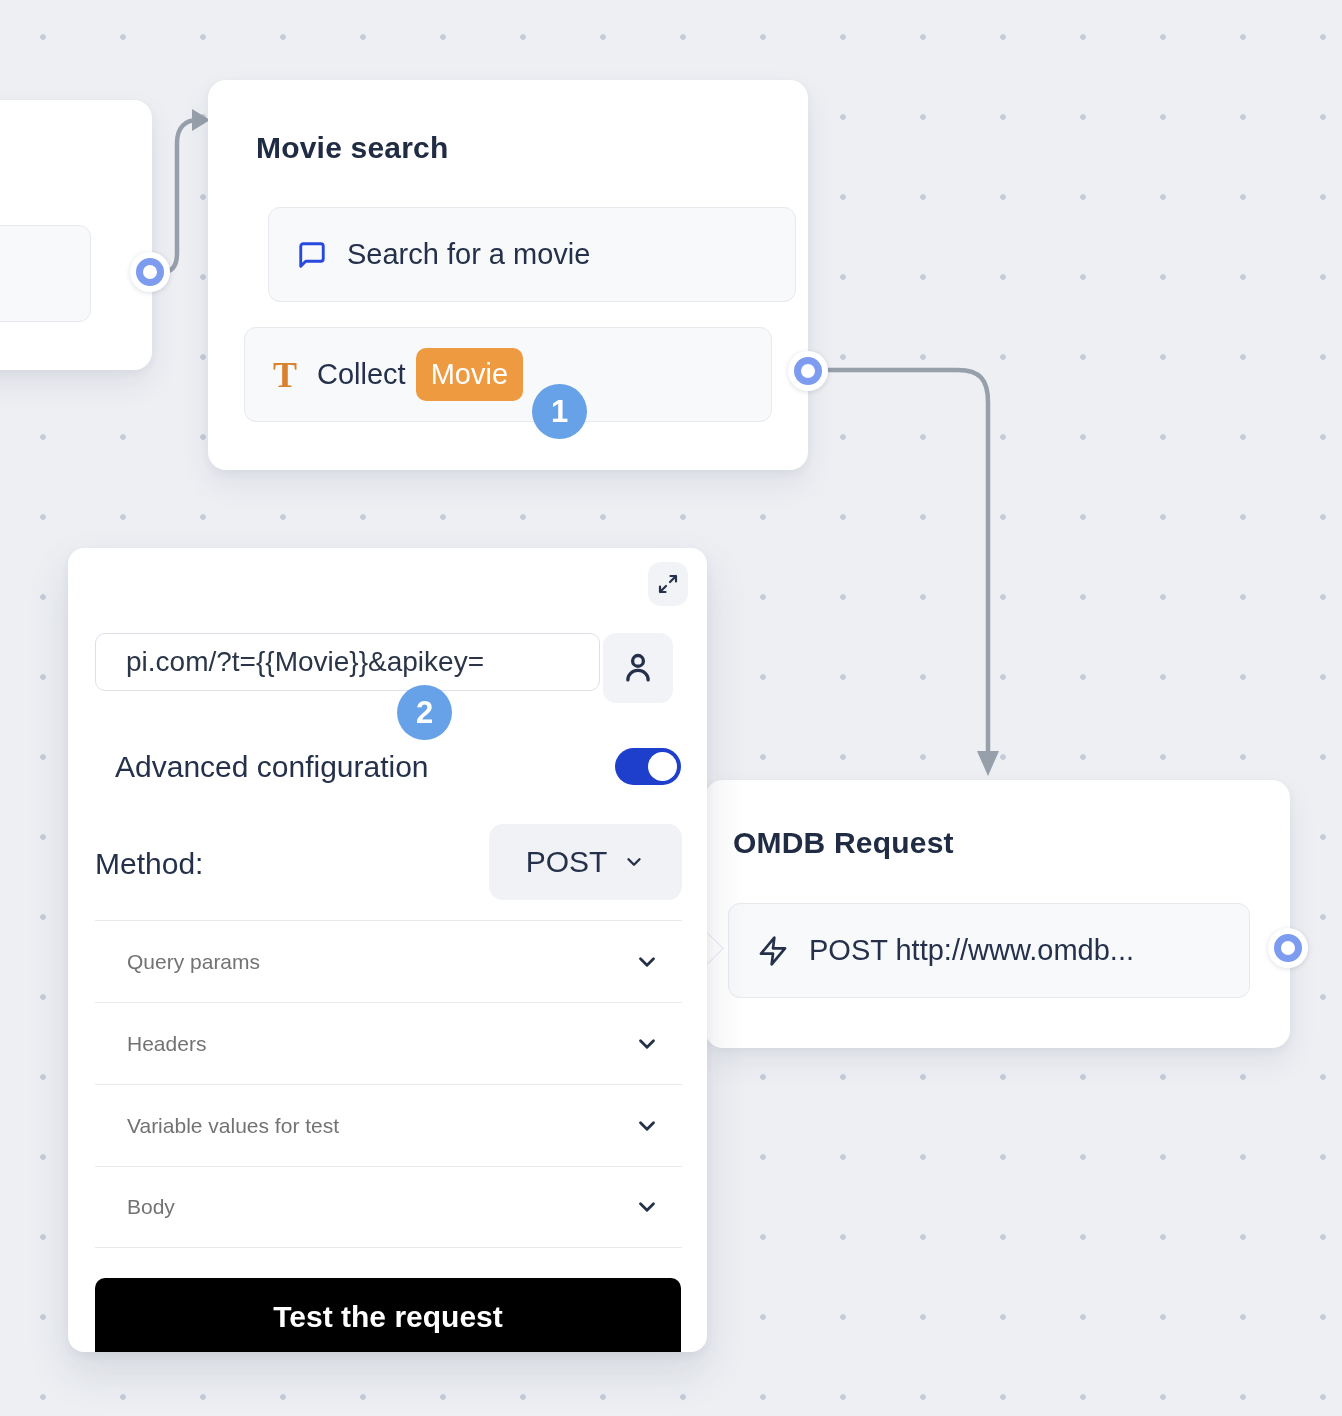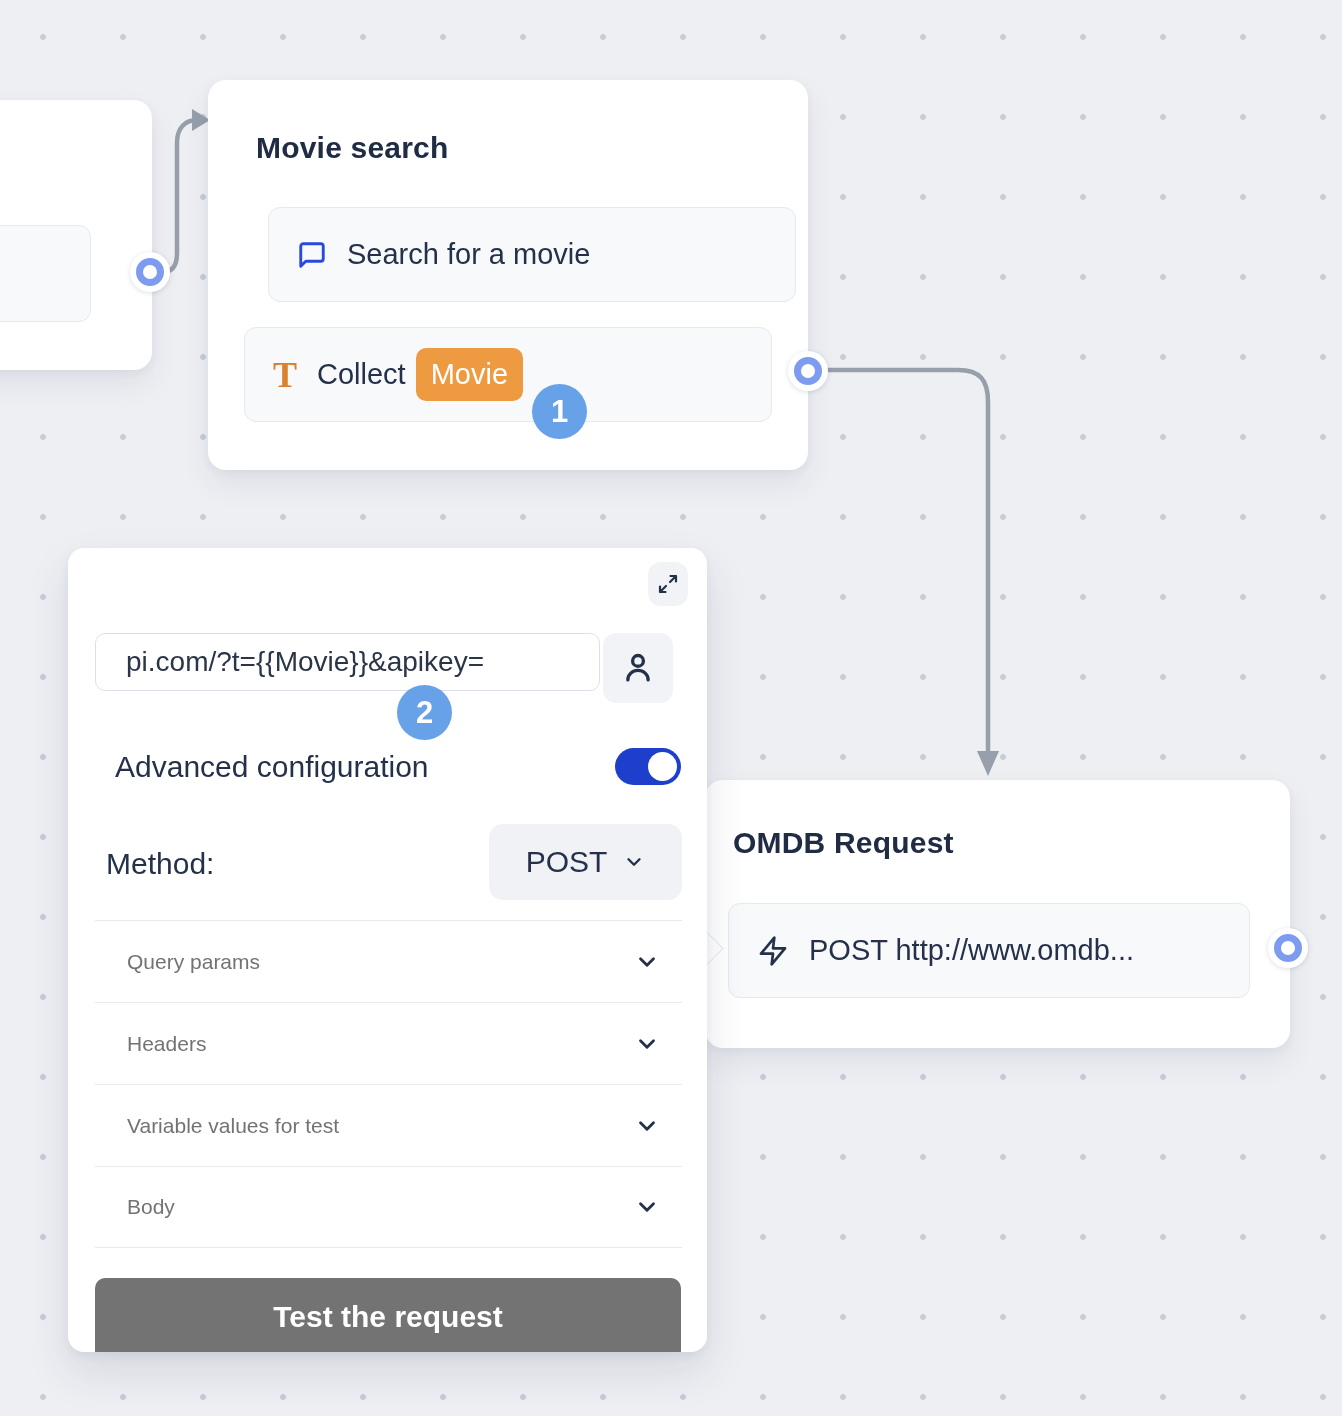--- a/index.html
+++ b/index.html
@@ -88,38 +88,38 @@
   }
   .adv-label { position:absolute; left:27px; top:201px; font-size:30px; line-height:36px; color:#25314a;margin-left:20px; }
   .toggle {
     position:absolute; left:547px; top:200px; width:66px; height:37px;
     border-radius:19px; background:#1e3fcb; cursor:pointer;
   }
   .toggle .knob {
     position:absolute; right:4px; top:4px; width:29px; height:29px;
     border-radius:50%; background:#fff;
   }
-  .method-label { position:absolute; left:27px; top:298px; font-size:30px; line-height:36px; color:#25314a;margin-left:11px; }
+  .method-label { position:absolute; left:27px; top:298px; font-size:30px; line-height:36px; color:#25314a; }
   .method-select {
     position:absolute; left:421px; top:276px; width:193px; height:76px;
     background:#f0f2f5; border-radius:14px; display:flex; align-items:center;
     justify-content:center; gap:16px; cursor:pointer;
   }
   .method-select .mval { font-size:30px; color:#25314a; }
   .sections { position:absolute; left:27px; top:372px; width:587px; }
   .section-row {
     height:82px; border-top:1.5px solid #e8eaee;
     display:flex; align-items:center; justify-content:space-between;
     padding:0 22px 0 32px; cursor:pointer;
   }
   .section-row:last-child { border-bottom:1.5px solid #e8eaee; }
   .section-row .slabel { font-size:21px; color:#737373; }
   .test-btn {
     position:absolute; left:27px; top:730px; width:586px; height:92px;
-    background:#737373; border:none; border-radius:10px;
+    background:#000000; border:none; border-radius:10px;
     color:#fff; font-family:"Liberation Sans", sans-serif;
     font-size:30px; font-weight:700; cursor:pointer;
     display:flex; align-items:flex-start; justify-content:center;
     padding-top:22px;
   }
 </style>
 </head>
 <body>
 
 <div class="canvas">

